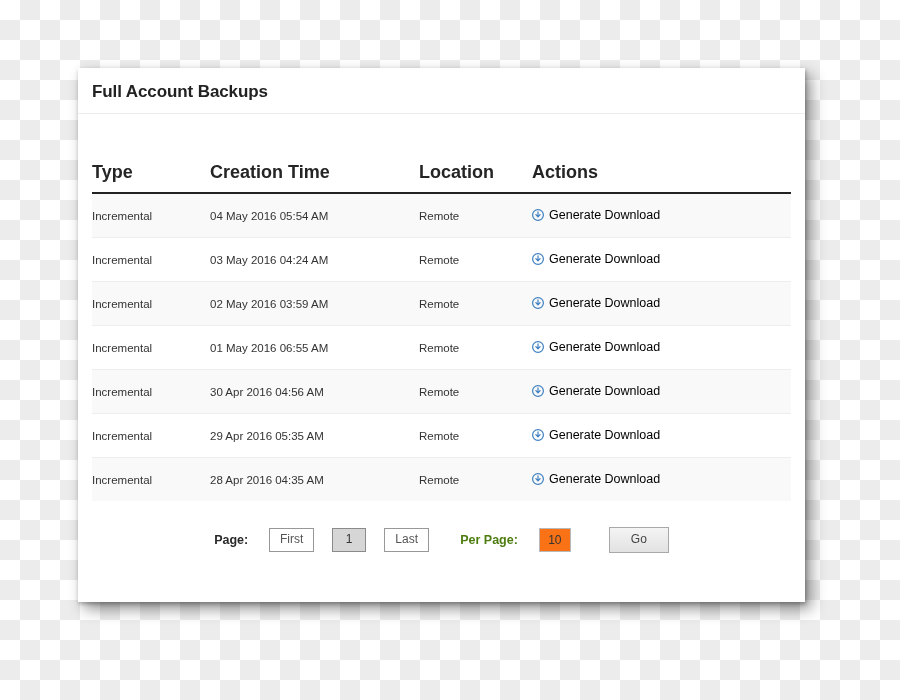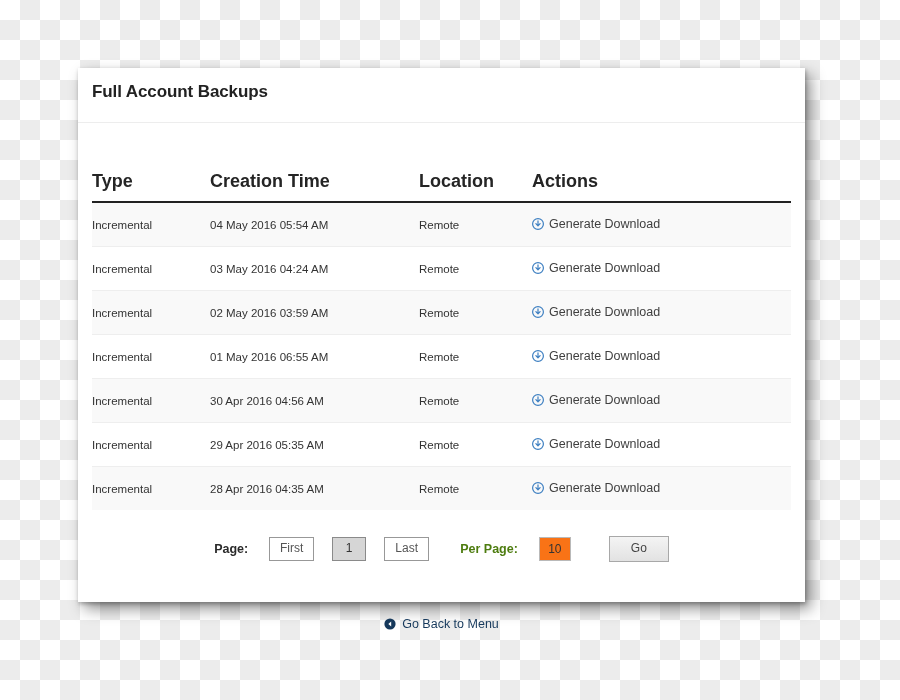--- a/index.html
+++ b/index.html
@@ -23,21 +23,21 @@
     position: absolute;
     left: 78px;
     top: 68px;
     width: 727px;
     height: 534px;
     background: #ffffff;
     box-shadow: 6px 7px 14px rgba(0,0,0,0.42), 1px 2px 4px rgba(0,0,0,0.28);
   }
 
   .card-header {
-    padding: 14px 14px 20px 14px;
+    padding: 14px 14px 11px 14px;
     border-bottom: 1px solid #ededed;
   }
   .card-title {
     font-size: 17px;
     font-weight: bold;
     color: #222222;
     letter-spacing: -0.1px;
     margin: 0;
   }
 
@@ -71,21 +71,21 @@
   table.backups tbody tr:nth-child(odd) td { background: #f9f9f9; }
   table.backups tbody tr:nth-child(even) td { background: #ffffff; }
   table.backups tbody tr:last-child td { border-bottom: none; }
 
   col.c-type { width: 118px; }
   col.c-time { width: 209px; }
   col.c-loc  { width: 113px; }
   col.c-act  { width: auto; }
 
   .dl-link {
-    color: #404040;
+    color: #000000;
     font-size: 12.5px;
     text-decoration: none;
     display: inline-flex;
     align-items: center;
     gap: 5px;
     white-space: nowrap;
   }
   .dl-icon {
     display: inline-block;
     width: 12px; height: 12px;
@@ -328,25 +328,14 @@
     <div class="pager">
       <span class="pager-label">Page:</span>
       <button class="pg-btn">First</button>
       <button class="pg-btn active">1</button>
       <button class="pg-btn last-btn">Last</button>
       <span class="perpage-label">Per Page:</span>
       <input class="pg-input" type="text" value="10" style="">
       <button class="go-btn">Go</button>
     </div>
 
-    <div class="card-footer">
-      <a class="back-link" href="#">
-        <span class="back-icon">
-          <svg width="12" height="12" viewBox="0 0 12 12">
-              <circle cx="6" cy="6" r="5.6" fill="#16395c"></circle>
-              <path d="M7.2 3.4 L4.3 6 L7.2 8.6 Z" fill="#ffffff"></path>
-            </svg>
-        </span>
-        <span>Go Back to Menu</span>
-      </a>
-    </div>
   </div>
 </div>
 
 </body></html>

